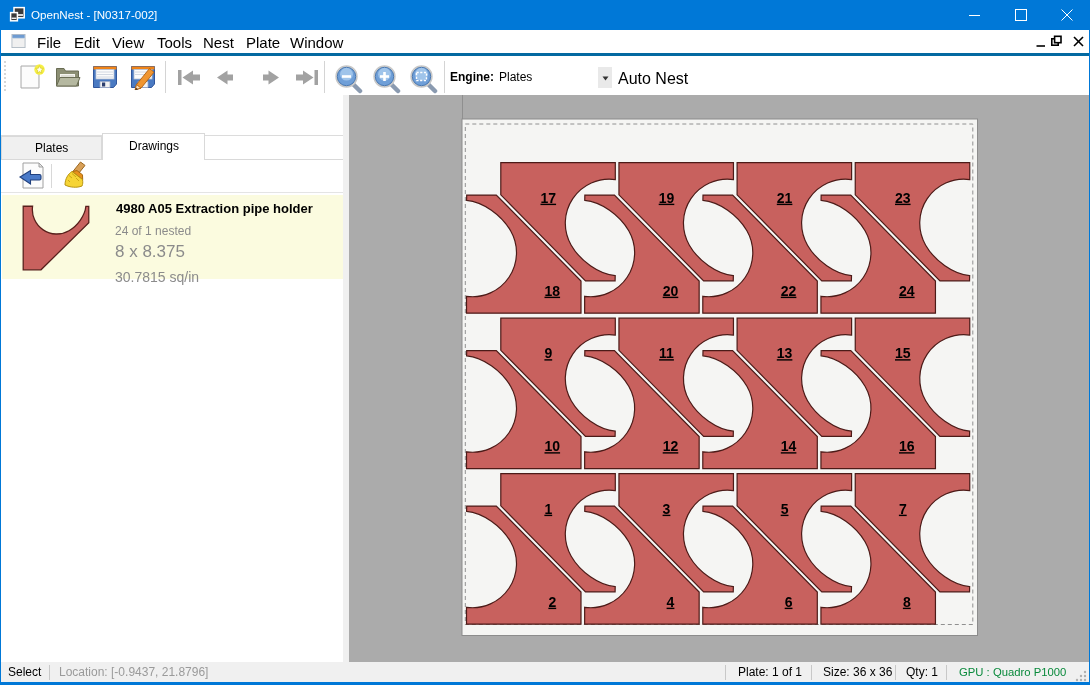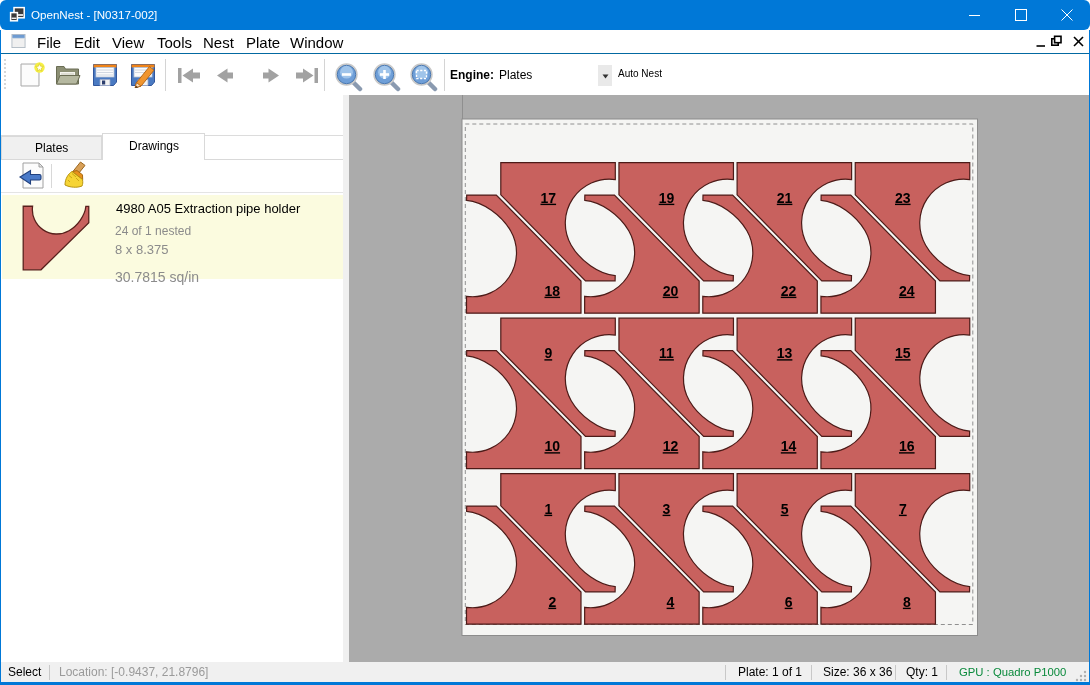--- a/index.html
+++ b/index.html
@@ -1,26 +1,26 @@
 <!DOCTYPE html>
 <html><head>
 <meta charset="utf-8">
 <style>
   * { margin:0; padding:0; box-sizing:border-box; }
   html,body { width:1090px; height:685px; overflow:hidden; }
   body { font-family:"Liberation Sans", sans-serif; position:relative; background:#fff; }
   .abs { position:absolute; }
   
-  #titlebar { left:0; top:0; width:1090px; height:30px; background:#0078D7; color:#fff;border-radius:6px; }
+  #titlebar { left:0; top:0; width:1090px; height:30px; background:#0078D7; color:#fff; }
   #title-text { left:31px; top:8px; font-size:11.6px; color:#fff; }
   
   #menubar { left:1px; top:30px; width:1088px; height:23px; background:#fff; font-size:15px; color:#000; }
   .menu-item { top:4px; }
   
-  #toolbar { left:1px; top:53px; width:1088px; height:42px; background:#fff; border-top:1px solid #0369a1;}
+  #toolbar { left:1px; top:53px; width:1088px; height:42px; background:#fff; border-top:3px solid #0369a1;}
   .tsep { position:absolute; top:5px; width:1px; height:32px; background:#d4d4d4; }
   
   #panel { left:1px; top:95px; width:342px; height:567px; background:#fff;margin-top:40px; }
   #statusbar { left:1px; top:662px; width:1088px; height:20px; background:#f0f0f0; font-size:12px;padding-left:6px; }
   .sbsep { position:absolute; top:3px; width:1px; height:15px; background:#c8c8c8; }
   
   #bleft { left:0; top:30px; width:1px; height:652px; background:#0078D7; }
   #bright { left:1089px; top:30px; width:1px; height:652px; background:#0078D7; }
   #bbottom { left:0; top:682px; width:1090px; height:3px; background:#0078D7; }
 </style>
@@ -159,21 +159,21 @@
     <rect x="7.5" y="7.5" width="10" height="8" fill="none" stroke="#fff" stroke-width="1.4" stroke-dasharray="2.2 1.5"></rect>
   </svg>
   <div class="tsep" style="left:443px"></div>
   <div class="abs" style="left:449px;top:14px;font-size:12px;font-weight:bold;color:#000">Engine:</div>
   <div class="abs" style="left:498px;top:14px;font-size:12px;color:#000">Plates</div>
   <div class="abs" style="left:597px;top:11px;width:14px;height:21px;background:#e9e9e9">
     <svg class="abs" style="left:3.5px;top:8.5px" width="7" height="5" viewBox="0 0 7 5">
         <path d="M0.5 0.5 h6 l-3 4 Z" fill="#333"></path>
       </svg>
   </div>
-  <div class="abs" style="left:617px;top:14px;font-size:10px;color:#000">Auto Nest</div>
+  <div class="abs" style="left:617px;top:14px;font-size:16px;color:#000">Auto Nest</div>
 </div>
 
 <div class="abs" id="panel">
   <div class="abs" style="left:0;top:0;width:342px;height:1px;background:#dcdcdc"></div>
 
   <div class="abs" style="left:0;top:1px;width:101px;height:23px;background:#f0f0f0;border:1px solid #d9d9d9;border-bottom:none;"></div>
   <div class="abs" style="left:34px;top:6px;font-size:12px">Plates</div>
   <div class="abs" style="left:101px;top:-2px;width:103px;height:27px;background:#fff;border:1px solid #d9d9d9;border-bottom:none;"></div>
   <div class="abs" style="left:128px;top:4px;font-size:12px">Drawings</div>
   <div class="abs" style="left:0;top:23.5px;width:101px;height:1px;background:#d9d9d9"></div>
@@ -190,23 +190,23 @@
     <path d="M10.2 10.6 l4.8-1 5.5 4.2 0.2 5 Z" fill="#e8901c" stroke="#a86a10"></path>
     <path d="M3 24 c0-6 3-11 7-13.5 l 10.5 8 c0.5 3 0.3 4.5-0.5 6.5 c-5 2-12 1.5-17-1 Z" fill="#f6d435" stroke="#b89410"></path>
     <path d="M7 14.5 l3 2.5 M10 12.5 l4 3.5 M6 19 l2 2 M14 17 l3 3" stroke="#c8a010" stroke-width="0.9" fill="none"></path>
   </svg>
   <div class="abs" style="left:0;top:57px;width:342px;height:1px;background:#e4e4e4"></div>
 
   <div class="abs" style="left:1px;top:60px;width:341px;height:84px;background:#fbfbdf"></div>
   <svg class="abs" style="left:21px;top:68px" width="72" height="68" viewBox="0 0 72 68">
     <path transform="translate(1.2,66.8) rotate(-90) scale(0.555)" d="M 0 0 L 114.5 0 L 114.5 16.9 A 44 44 0 0 0 70.4 82.5 C 79.4 98.1 98 111.5 114.4 112.9 L 114.3 118.1 L 84.7 118.2 L 0 32.1 Z" fill="#c8615e" stroke="#58201c" stroke-width="2.3"></path>
   </svg>
-  <div class="abs" style="left:115px;top:66px;font-size:13px;font-weight:normal;color:#000">4980 A05 Extraction pipe holder</div>
+  <div class="abs" style="left:115px;top:66px;font-size:13px;font-weight:bold;color:#000">4980 A05 Extraction pipe holder</div>
   <div class="abs" style="left:114px;top:89px;font-size:12px;color:#8b8b8b">24 of 1 nested</div>
-  <div class="abs" style="left:114px;top:107px;font-size:13px;color:#8b8b8b">8 x 8.375</div>
+  <div class="abs" style="left:114px;top:107px;font-size:17px;color:#8b8b8b">8 x 8.375</div>
   <div class="abs" style="left:114px;top:134px;font-size:14px;color:#8b8b8b">30.7815 sq/in</div>
 </div>
 
 <svg class="abs" style="left:343px;top:95px" width="747" height="567" viewBox="0 0 747 567">
   <rect x="0" y="0" width="747" height="567" fill="#ababab"></rect>
   <rect x="0" y="0" width="6" height="567" fill="#f0f0f0"></rect>
   <line x1="119.5" y1="0" x2="119.5" y2="24" stroke="#8f8f8f" stroke-width="1"></line>
 
   <rect x="119" y="24" width="515.5" height="516.5" fill="#f5f5f3" stroke="#8c8c8c" stroke-width="1"></rect>
   <rect x="122.3" y="29" width="507.5" height="500.5" fill="none" stroke="#909090" stroke-width="1" stroke-dasharray="4 3"></rect>

